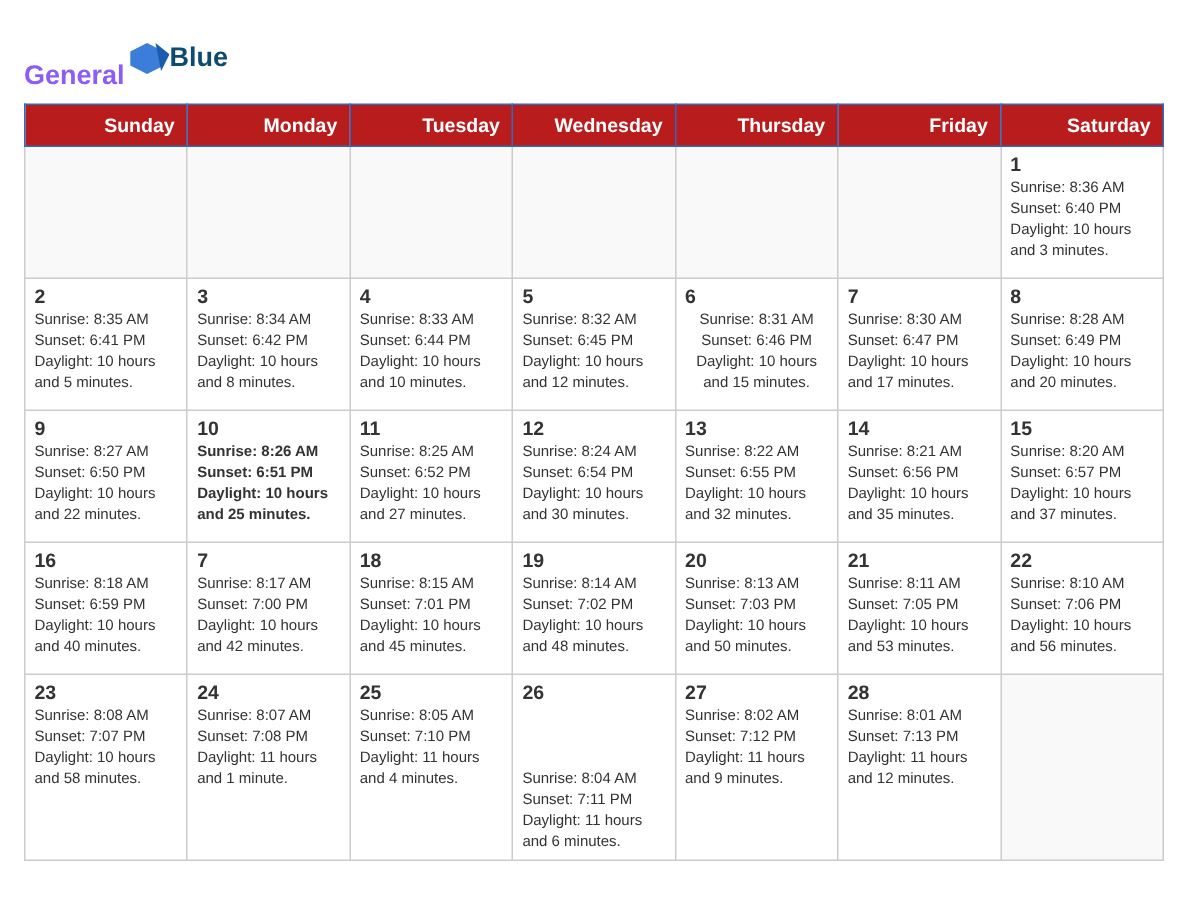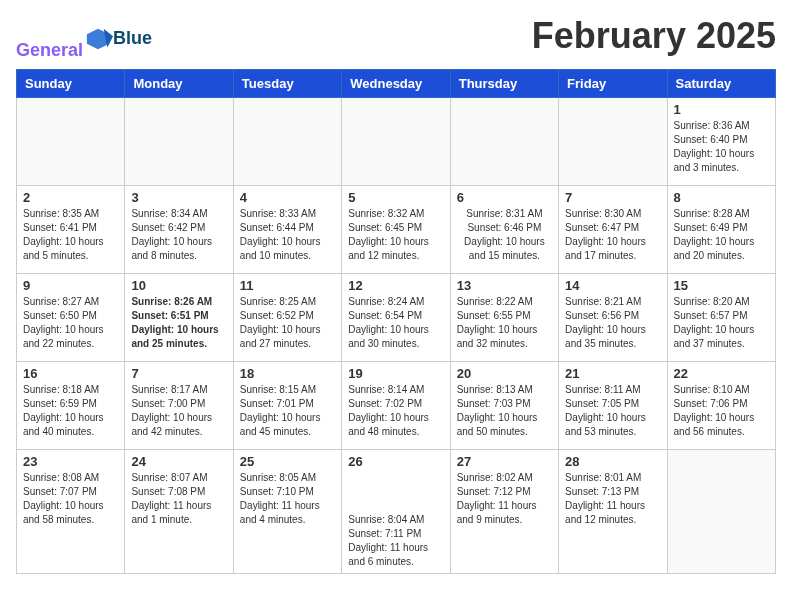--- a/index.html
+++ b/index.html
@@ -48,26 +48,26 @@
     .calendar-subtitle {
       font-size: 14px;
       color: #555;
     }
     .calendar {
       width: 100%;
       border-collapse: collapse;
       border: 1px solid #ccc;
     }
     .calendar th {
-      background-color: #1d4ed8;
+      background-color: #b91c1c;
       color: #fff;
       font-size: 13px;
       font-weight: bold;
       padding: 6px 8px;
-      text-align: left;
+      text-align: right;
       border: 1px solid #2a6abf;
     }
     .calendar td {
       width: calc(100% / 7);
       vertical-align: top;
       padding: 4px 6px;
       border: 1px solid #ccc;
       font-size: 10.5px;
       color: #333;
       min-height: 80px;
@@ -94,21 +94,20 @@
 <div class="header-section">
   <div class="logo">
     <span class="logo-text-general">General</span>
     <svg class="logo-icon" viewBox="0 0 30 30">
       <polygon points="14,4 26,10 26,20 14,26 2,20 2,10" fill="#3b7dd8"></polygon>
       <polygon points="20,4 30,12 24,24" fill="#1a5cb0"></polygon>
     </svg>
     <span class="logo-text-blue">Blue</span>
   </div>
   <div class="title-section">
-    <div class="calendar-title">February 2025</div>
   </div>
 </div>
 
 <table class="calendar">
   <thead>
     <tr>
     <th>Sunday</th>
         <th>Monday</th>
         <th>Tuesday</th>
         <th>Wednesday</th>

